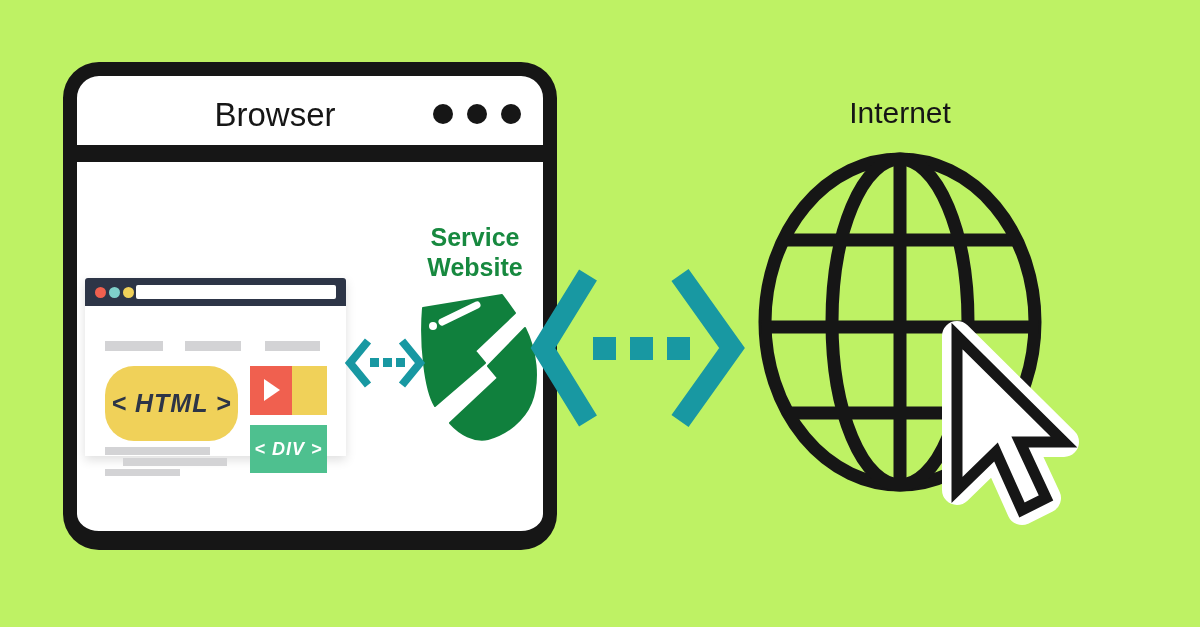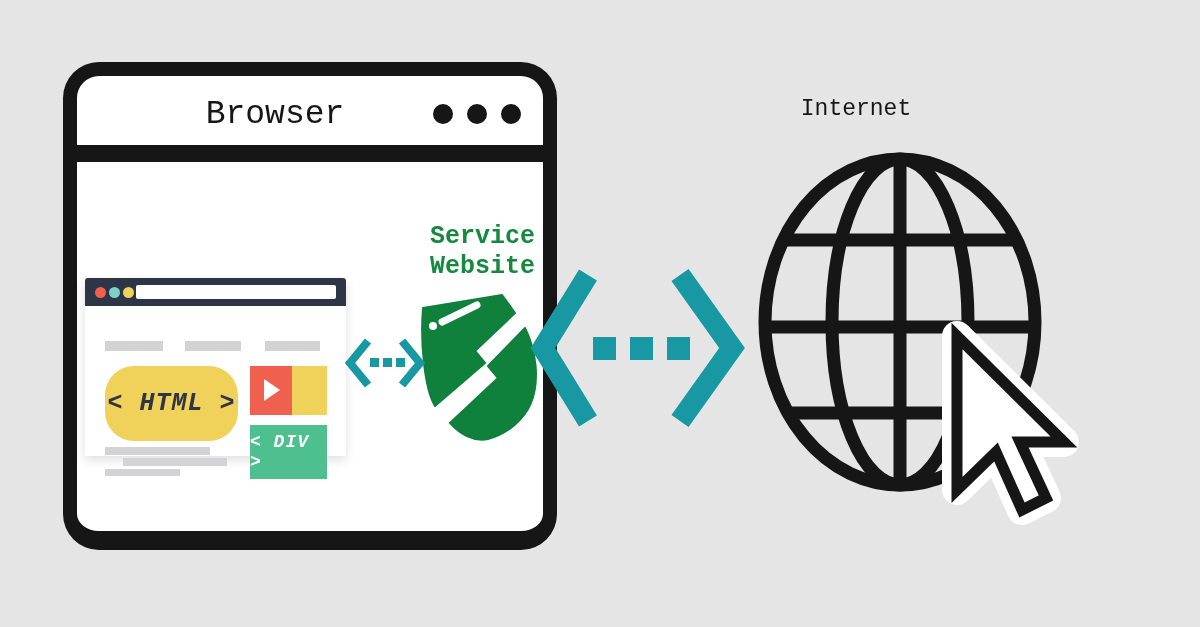--- a/index.html
+++ b/index.html
@@ -1,35 +1,35 @@
 <!DOCTYPE html>
 <html style="--ink: #161616; --teal: #1898a2; --sw-green: #17893f; --shield-green: #10803d; --navy: #2d3547; --red: #f0604f; --yellow: #f0d159; --mint: #4ec08f; --dot-teal: #7fd0ca; --gray: #d3d3d5;"><head>
 <meta charset="utf-8">
 <style>
   html,body{margin:0;padding:0;background:#fff;}
   .canvas{
-    position:relative;width:1200px;height:627px;overflow:hidden;background:#e5e5e5;
-    font-family:Liberation Mono, monospace;color:var(--ink);
+    position:relative;width:1200px;height:627px;overflow:hidden;background:#bef264;
+    font-family:Liberation Sans, sans-serif;color:var(--ink);
   }
   .abs{position:absolute;}
 
   
   .bwindow{
     left:63px;top:62px;width:494px;height:488px;box-sizing:border-box;
     border:14px solid var(--ink);border-bottom-width:19px;border-radius:36px;background:#fff;
   }
   .bw-divider{left:70px;top:145px;width:480px;height:17px;background:var(--ink);}
   .bw-title{left:155px;top:97px;width:240px;text-align:center;font-size:33px;line-height:36px;}
   .bw-dots{left:433px;top:104px;display:flex;gap:14px;}
   .bw-dots i{width:20px;height:20px;border-radius:50%;background:var(--ink);display:block;}
 
   
   .ws-label{left:128px;top:222px;width:200px;text-align:center;font-size:30px;font-weight:bold;}
-  .sw-label{left:415px;top:222px;width:120px;text-align:right;font-size:25px;line-height:30px;font-weight:bold;color:var(--sw-green);}
-  .net-label{left:751px;top:96px;width:210px;text-align:center;font-size:23px;}
+  .sw-label{left:415px;top:222px;width:120px;text-align:center;font-size:25px;line-height:30px;font-weight:bold;color:var(--sw-green);}
+  .net-label{left:795px;top:96px;width:210px;text-align:center;font-size:30px;}
 
   
   .mock{left:85px;top:278px;width:261px;height:178px;box-shadow:0 4px 10px rgba(0,0,0,.13);background:#fff;}
   .mock-bar{position:absolute;left:0;top:0;width:261px;height:28px;background:var(--navy);border-radius:3px 3px 0 0;}
   .mdot{position:absolute;top:9px;width:11px;height:11px;border-radius:50%;}
   .mdot.r{left:10px;background:var(--red);}
   .mdot.t{left:24px;background:var(--dot-teal);}
   .mdot.y{left:38px;background:var(--yellow);}
   .mock-url{position:absolute;left:51px;top:7px;width:200px;height:14px;background:#fff;border-radius:2px;}
   .mock-body{position:absolute;left:0;top:28px;width:261px;height:150px;background:#fff;}
@@ -42,21 +42,21 @@
     display:flex;align-items:center;justify-content:center;
     font-style:italic;font-weight:bold;font-size:25px;color:var(--navy);letter-spacing:1px;border-radius:29px;
   }
   .mock-media{position:absolute;left:165px;top:60px;width:77px;height:49px;background:var(--yellow);}
   .mock-media .redpart{position:absolute;left:0;top:0;width:42px;height:49px;background:var(--red);}
   .play{
     position:absolute;left:14px;top:13px;width:0;height:0;
     border-left:16px solid #fff;border-top:11px solid transparent;border-bottom:11px solid transparent;
   }
   .mock-div{
-    position:absolute;left:165px;top:119px;width:77px;height:54px;background:var(--mint);
+    position:absolute;left:165px;top:119px;width:77px;height:48px;background:var(--mint);
     display:flex;align-items:center;justify-content:center;
     font-style:italic;font-weight:bold;font-size:18px;color:#fff;letter-spacing:1px;
   }
   .l1{left:20px;top:141px;width:105px;height:8px;}
   .l2{left:38px;top:152px;width:104px;height:8px;}
   .l3{left:20px;top:163px;width:75px;height:7px;}
 
   svg{display:block;overflow:visible;}
 </style>
 </head>

